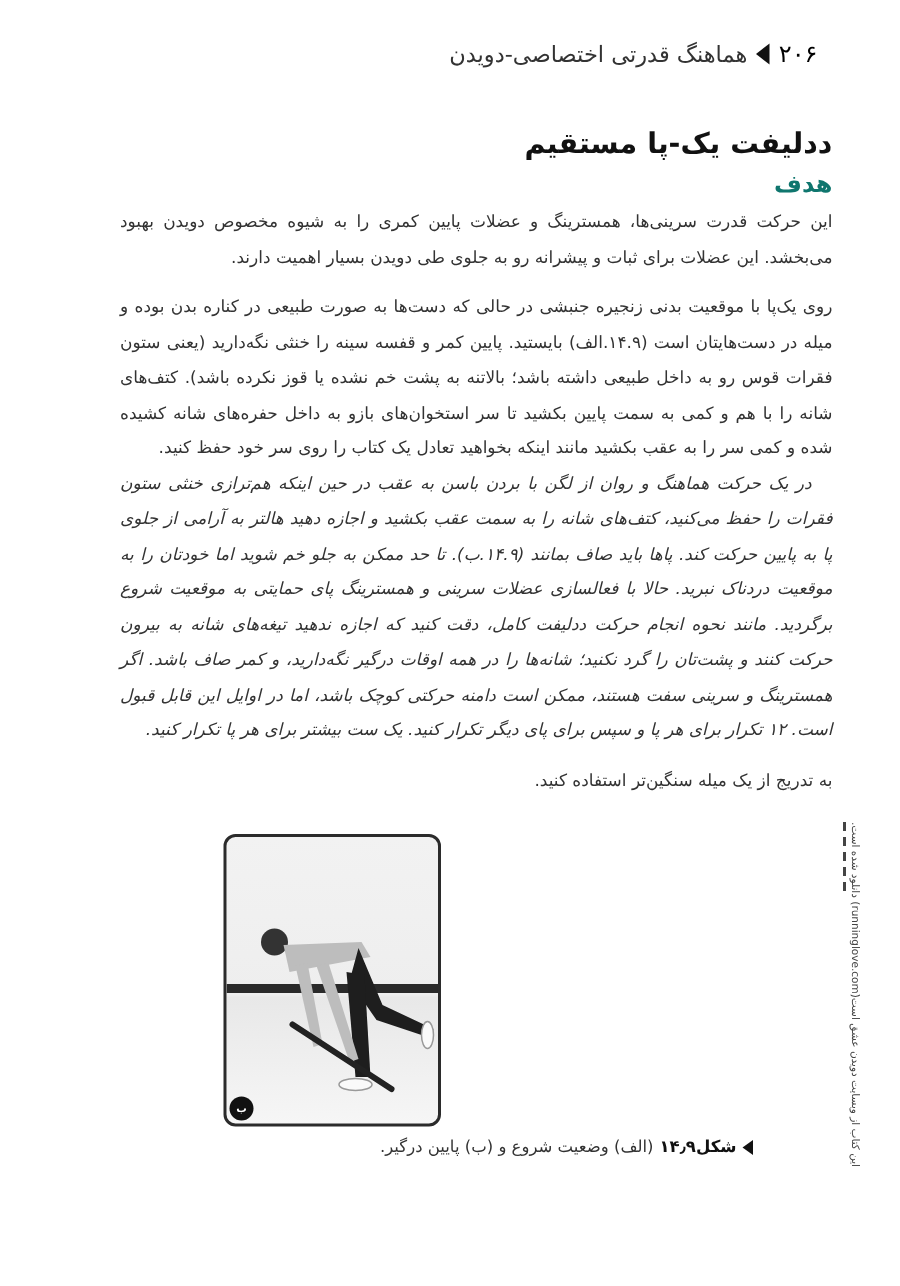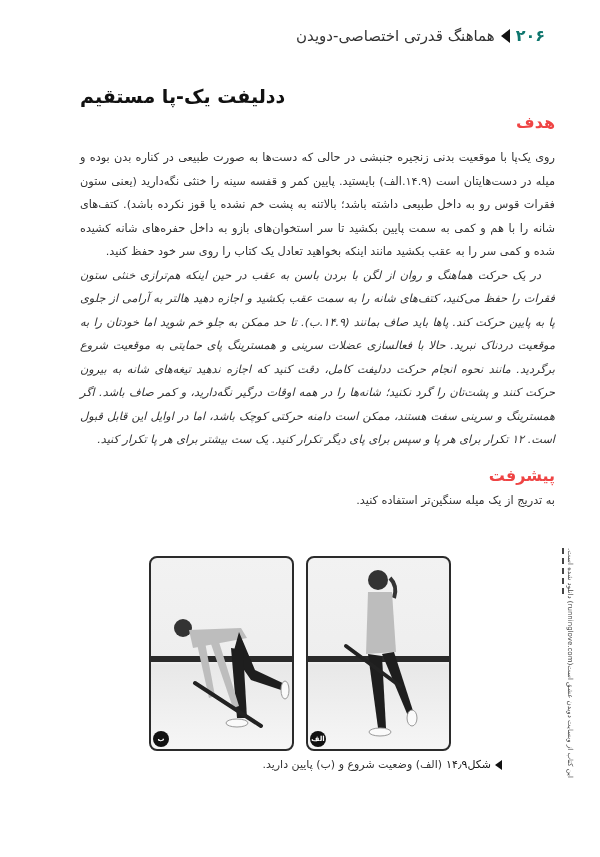--- a/index.html
+++ b/index.html
@@ -5,36 +5,36 @@
   html, body { margin: 0; padding: 0; background: #ffffff; }
   body {
     width: 600px; height: 857px; position: relative; overflow: hidden;
     font-family: "DejaVu Sans", sans-serif; color: #333;
   }
   .header {
     position: absolute; top: 26px; right: 55px;
     display: flex; align-items: center; gap: 6px;
     direction: rtl; font-size: 15px; color: #333;
   }
-  .header .page-num { font-weight: bold; font-size: 16px; color: #0f766e; }
+  .header .page-num { font-weight: normal; font-size: 16px; color: #000000; }
   .header .arrow {
     width: 0; height: 0;
     border-top: 7px solid transparent; border-bottom: 7px solid transparent;
     border-right: 9px solid #111;
   }
   .content {
     position: absolute; top: 85px; left: 80px; width: 475px;
     direction: rtl; text-align: justify;
   }
   .title {
-    text-align: left; font-weight: bold; font-size: 19px; color: #111;
+    text-align: right; font-weight: bold; font-size: 19px; color: #111;
     margin: 0 0 6px 0;
   }
   .section-h {
-    font-weight: bold; font-size: 16px; color: #ef4444; margin: 4px 0 4px 0;
+    font-weight: bold; font-size: 16px; color: #0f766e; margin: 4px 0 4px 0;
   }
   p {
     margin: 0; font-size: 11.3px; line-height: 23.5px; color: #333;
     text-align-last: right;
   }
   p.indent { text-indent: 14px; font-style: italic; }
   .gap { height: 10px; }
   .figure {
     position: absolute; top: 556px; left: 149px; width: 302px; height: 193px;
   }
@@ -55,21 +55,21 @@
   }
   .caption {
     position: absolute; top: 758px; right: 98px;
     direction: rtl; font-size: 11px; color: #333; display: flex; align-items: center; gap: 4px;
   }
   .caption .arrow {
     width: 0; height: 0;
     border-top: 5px solid transparent; border-bottom: 5px solid transparent;
     border-right: 7px solid #111;
   }
-  .caption .label { font-weight: normal; color: #111; }
+  .caption .label { font-weight: bold; color: #111; }
   .side-note {
     position: absolute; top: 548px; left: 560px;
     width: 20px; height: 230px;
   }
   .side-note .text {
     position: absolute; top: 0; left: 0;
     transform-origin: top left; transform: translate(14px, 0) rotate(90deg);
     white-space: nowrap; font-size: 7px; color: #444; direction: rtl;
   }
   .side-note .dash {
@@ -84,64 +84,50 @@
 <div class="header">
   <span class="page-num">۲۰۶</span>
   <span class="arrow"></span>
   <span>هماهنگ قدرتی اختصاصی-دویدن</span>
 </div>
 
 <div class="content">
   <div class="title">ددلیفت یک-پا مستقیم</div>
 
   <div class="section-h">هدف</div>
+  <p>این حرکت قدرت سرینی‌ها، همسترینگ و عضلات پایین کمری را به شیوه مخصوص دویدن بهبود می‌بخشد. این عضلات برای ثبات و پیشرانه رو به جلوی طی دویدن بسیار اهمیت دارند.</p>
   <div class="gap"></div>
 
   <p>روی یک‌پا با موقعیت بدنی زنجیره جنبشی در حالی که دست‌ها به صورت طبیعی در کناره بدن بوده و میله در دست‌هایتان است (۱۴.۹.الف) بایستید. پایین کمر و قفسه سینه را خنثی نگه‌دارید (یعنی ستون فقرات قوس رو به داخل طبیعی داشته باشد؛ بالاتنه به پشت خم نشده یا قوز نکرده باشد). کتف‌های شانه را با هم و کمی به سمت پایین بکشید تا سر استخوان‌های بازو به داخل حفره‌های شانه کشیده شده و کمی سر را به عقب بکشید مانند اینکه بخواهید تعادل یک کتاب را روی سر خود حفظ کنید.</p>
   <p class="indent">در یک حرکت هماهنگ و روان از لگن با بردن باسن به عقب در حین اینکه هم‌ترازی خنثی ستون فقرات را حفظ می‌کنید، کتف‌های شانه را به سمت عقب بکشید و اجازه دهید هالتر به آرامی از جلوی پا به پایین حرکت کند. پاها باید صاف بمانند (۱۴.۹.ب). تا حد ممکن به جلو خم شوید اما خودتان را به موقعیت دردناک نبرید. حالا با فعالسازی عضلات سرینی و همسترینگ پای حمایتی به موقعیت شروع برگردید. مانند نحوه انجام حرکت ددلیفت کامل، دقت کنید که اجازه ندهید تیغه‌های شانه به بیرون حرکت کنند و پشت‌تان را گرد نکنید؛ شانه‌ها را در همه اوقات درگیر نگه‌دارید، و کمر صاف باشد. اگر همسترینگ و سرینی سفت هستند، ممکن است دامنه حرکتی کوچک باشد، اما در اوایل این قابل قبول است. ۱۲ تکرار برای هر پا و سپس برای پای دیگر تکرار کنید. یک ست بیشتر برای هر پا تکرار کنید.</p>
   <div class="gap"></div>
 
-  <div class="section-h">پیشرفت</div>
   <p>به تدریج از یک میله سنگین‌تر استفاده کنید.</p>
 </div>
 
 <div class="figure">
   <div class="frame frame-b">
     <div class="baseboard"></div>
     <svg class="person" width="141" height="191" viewBox="0 0 141 191">
       <circle cx="32" cy="70" r="9" fill="#333"></circle>
       <path d="M38 72 L90 70 L96 80 L42 90 Z" fill="#bdbdbd"></path>
       <path d="M88 74 L104 112 L138 128 L136 134 L100 122 L82 96 Z" fill="#1e1e1e"></path>
       <path d="M80 90 L86 160 L96 160 L92 92 Z" fill="#1e1e1e"></path>
       <path d="M46 86 L58 140 L64 138 L54 84 Z" fill="#bdbdbd"></path>
       <path d="M60 86 L82 150 L88 148 L68 84 Z" fill="#bdbdbd"></path>
       <line x1="44" y1="125" x2="110" y2="168" stroke="#222" stroke-width="4" stroke-linecap="round"></line>
       <ellipse cx="86" cy="165" rx="11" ry="4" fill="#fafafa" stroke="#999"></ellipse>
       <ellipse cx="134" cy="132" rx="4" ry="9" fill="#fafafa" stroke="#999"></ellipse>
     </svg>
     <div class="badge">ب</div>
   </div>
-  <div class="frame frame-a">
-    <div class="baseboard"></div>
-    <svg class="person" width="141" height="191" viewBox="0 0 141 191">
-      <circle cx="70" cy="22" r="10" fill="#333"></circle>
-      <path d="M82 20 Q90 28 86 40" stroke="#333" stroke-width="4" fill="none"></path>
-      <path d="M60 34 L84 34 L88 94 L58 96 Z" fill="#bdbdbd"></path>
-      <path d="M60 96 L70 170 L78 170 L74 98 Z" fill="#1e1e1e"></path>
-      <path d="M74 96 L100 158 L106 156 L86 94 Z" fill="#1e1e1e"></path>
-      <line x1="38" y1="88" x2="92" y2="128" stroke="#222" stroke-width="4" stroke-linecap="round"></line>
-      <ellipse cx="72" cy="174" rx="11" ry="4" fill="#fafafa" stroke="#999"></ellipse>
-      <ellipse cx="104" cy="160" rx="5" ry="8" fill="#fafafa" stroke="#999"></ellipse>
-    </svg>
-    <div class="badge">الف</div>
-  </div>
 </div>
 
 <div class="caption">
   <span class="arrow"></span>
   <span class="label">شکل۱۴٫۹</span>
-  <span>(الف) وضعیت شروع و (ب) پایین دارید.</span>
+  <span>(الف) وضعیت شروع و (ب) پایین درگیر.</span>
 </div>
 
 <div class="side-note">
   <div class="dash"></div>
   <div class="text">این کتاب از وبسایت دویدن عشق است(runninglove.com) دانلود شده است.</div>
 </div>
 
 </body></html>

